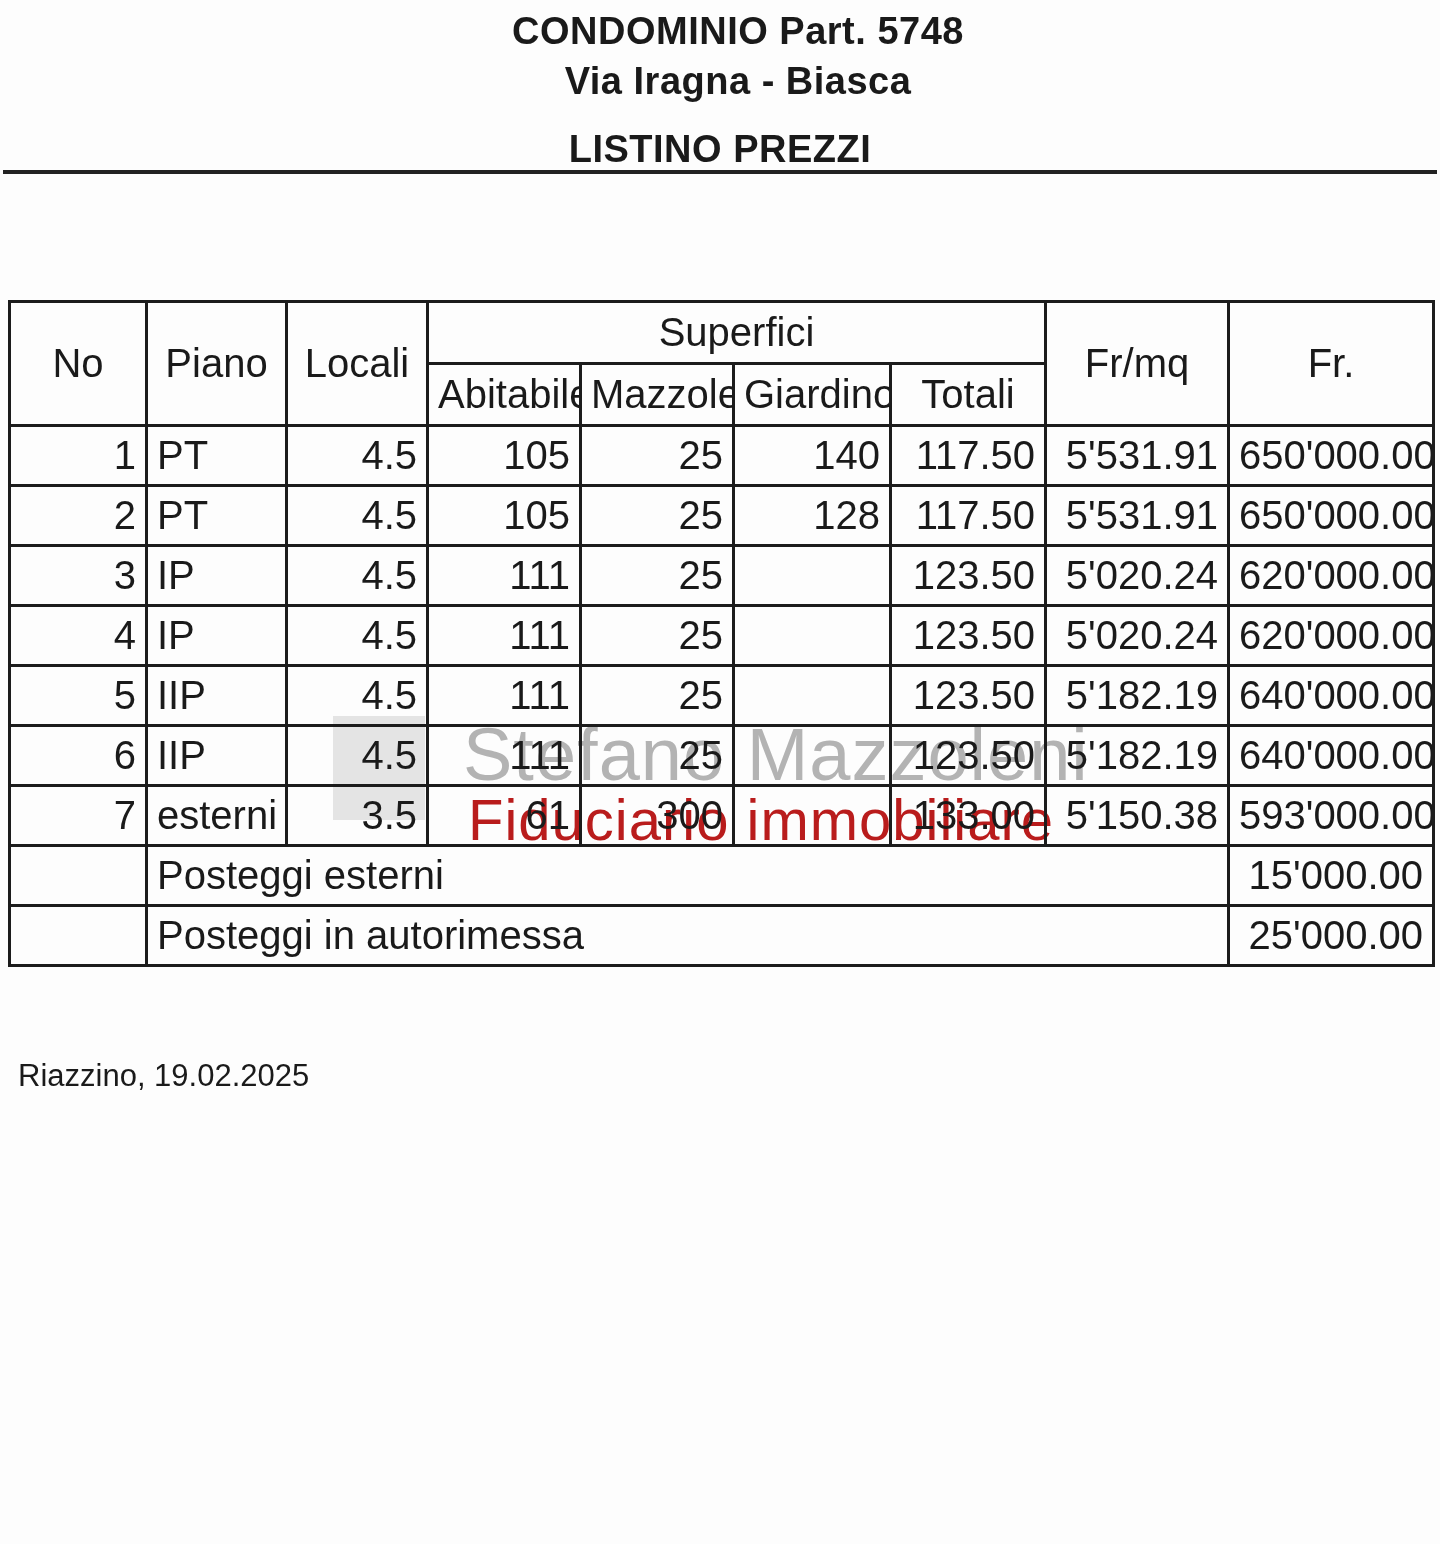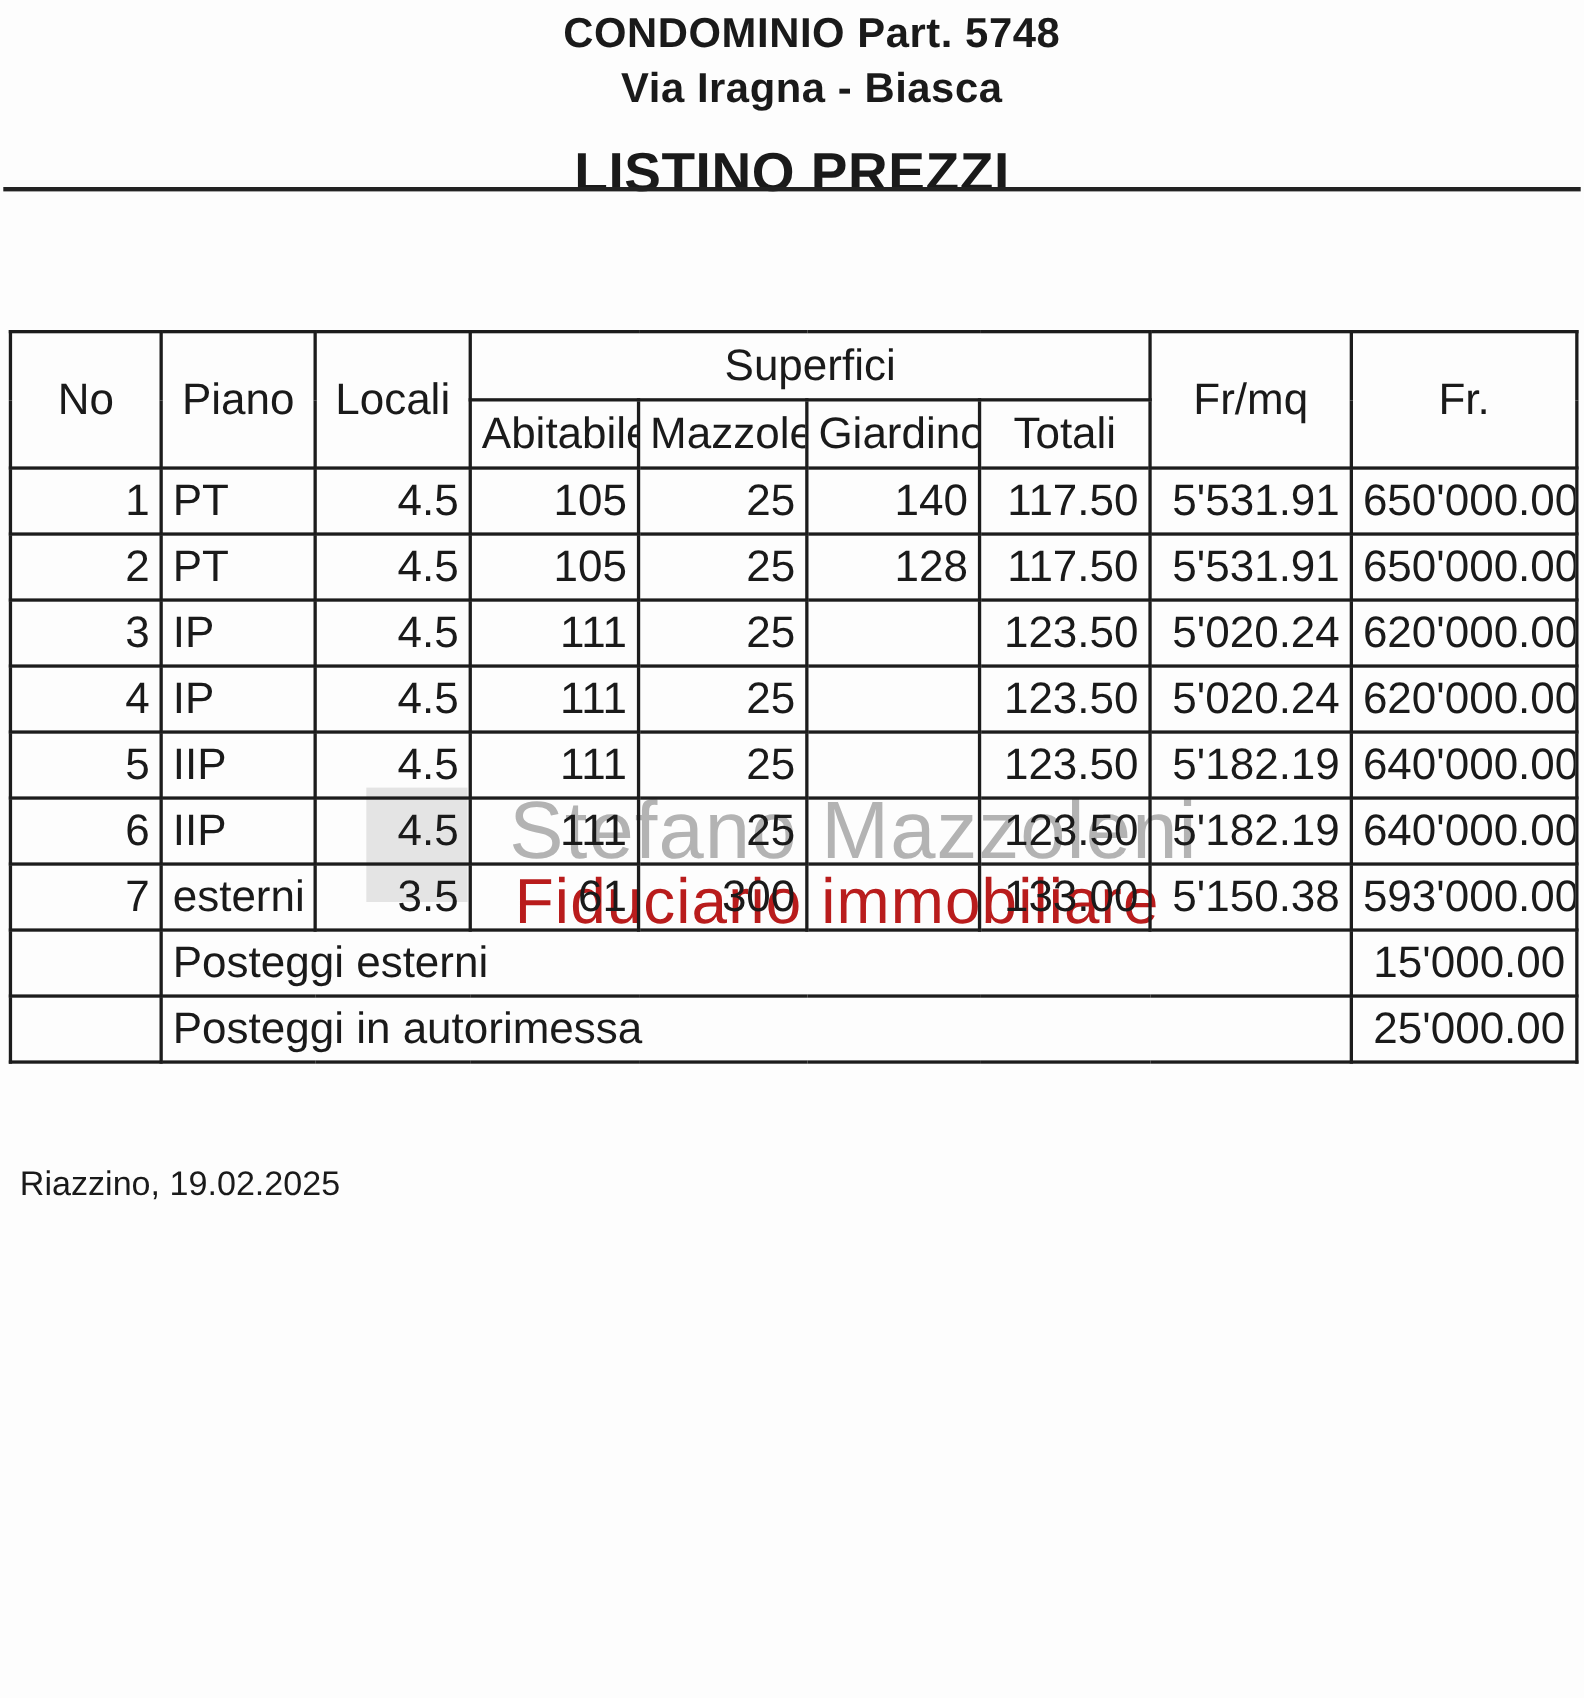--- a/index.html
+++ b/index.html
@@ -30,21 +30,21 @@
     font-weight: bold;
     line-height: 50px;
     letter-spacing: 0.5px;
   }
   .doc-subtitle {
     position: absolute;
     top: 128px;
     left: 0;
     width: 100%;
     text-align: center;
-    font-size: 50px;
+    font-size: 38px;
     font-weight: bold;
     letter-spacing: 0.5px;
   }
   .header-rule {
     position: absolute;
     top: 170px;
     left: 3px;
     right: 3px;
     height: 4px;
     background: #222222;

